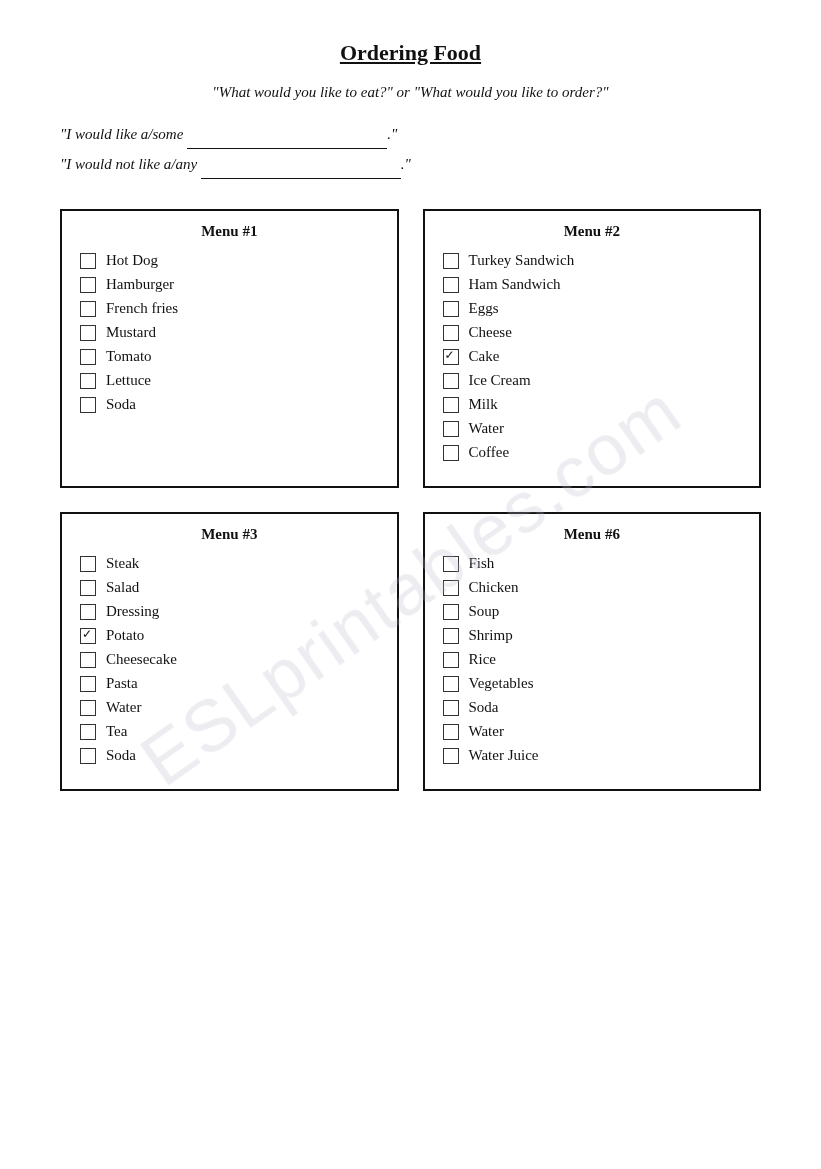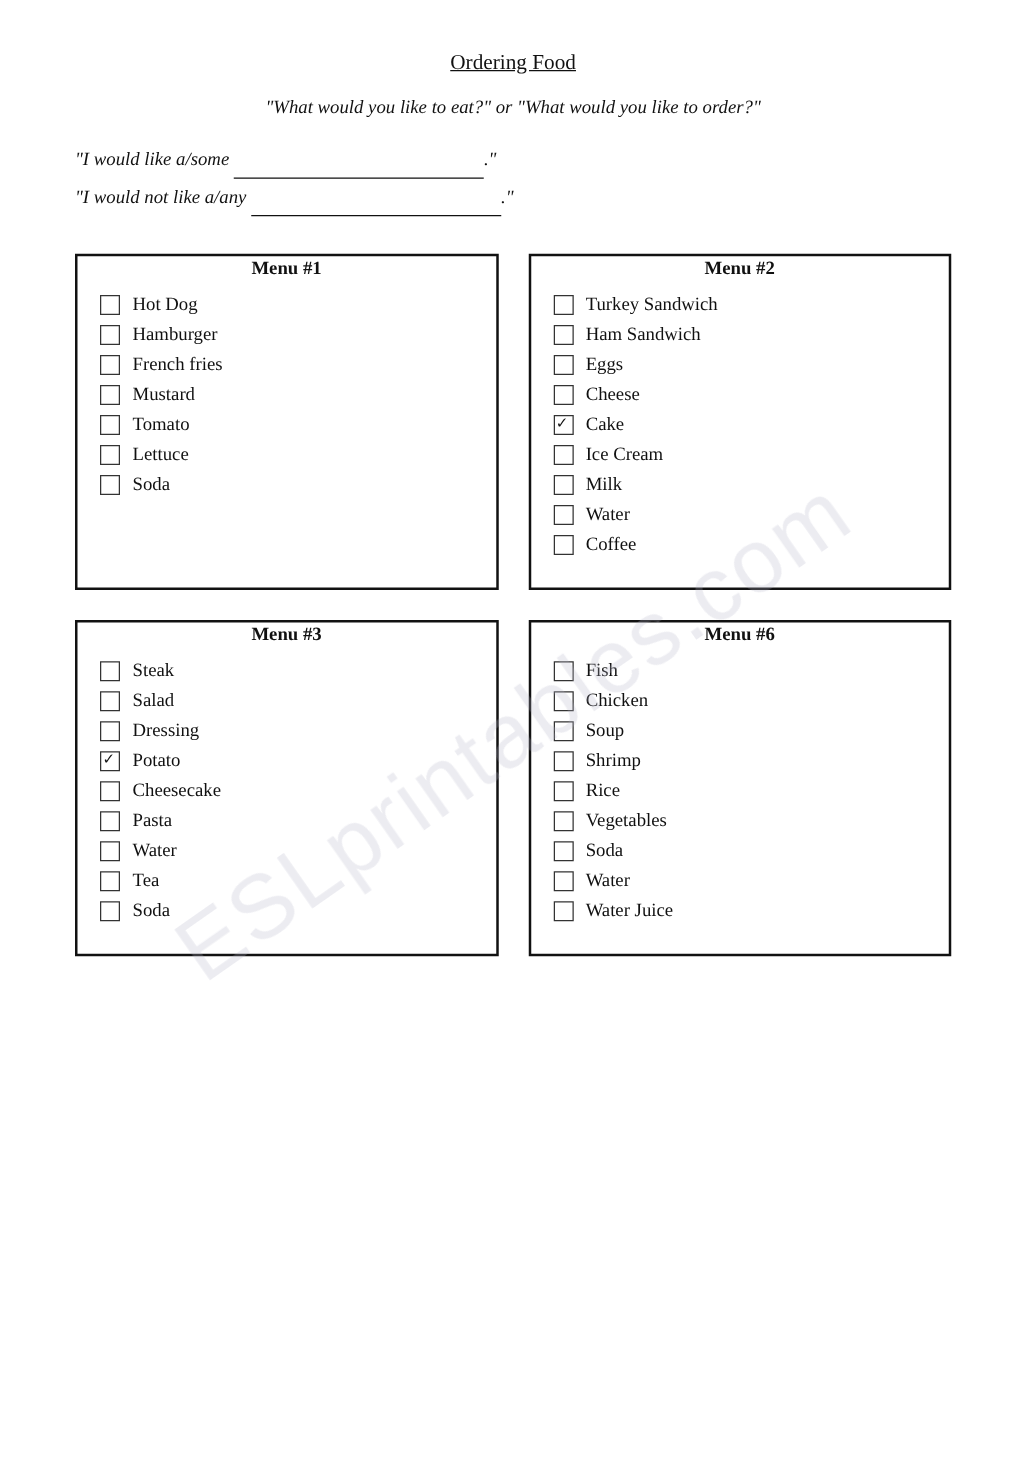--- a/index.html
+++ b/index.html
@@ -13,22 +13,22 @@
       font-family: 'Times New Roman', Times, serif;
       font-size: 15px;
       color: #111;
       width: 821px;
       min-height: 1169px;
       padding: 40px 60px;
     }
 
     .page-title {
       text-align: center;
-      font-weight: normal;
-      font-size: 17px;
+      font-weight: bold;
+      font-size: 22px;
       margin-bottom: 18px;
       text-decoration: underline;
     }
 
     .question-line {
       text-align: center;
       font-style: italic;
       font-size: 15px;
       margin-bottom: 18px;
     }
@@ -48,33 +48,33 @@
     }
 
     .menus-grid {
       display: grid;
       grid-template-columns: 1fr 1fr;
       gap: 24px;
     }
 
     .menu-box {
       border: 2px solid #111;
-      padding: 2px 18px 18px 18px;
+      padding: 12px 18px 18px 18px;
     }
 
     .menu-title {
       text-align: center;
       font-weight: bold;
       font-size: 15px;
       margin-bottom: 12px;
     }
 
     .menu-item {
       display: flex;
-      align-items: flex-start;
+      align-items: flex-end;
       margin-bottom: 7px;
       font-size: 15px;
     }
 
     .menu-item input[type="checkbox"] {
       width: 16px;
       height: 16px;
       margin-right: 10px;
       flex-shrink: 0;
       appearance: none;

